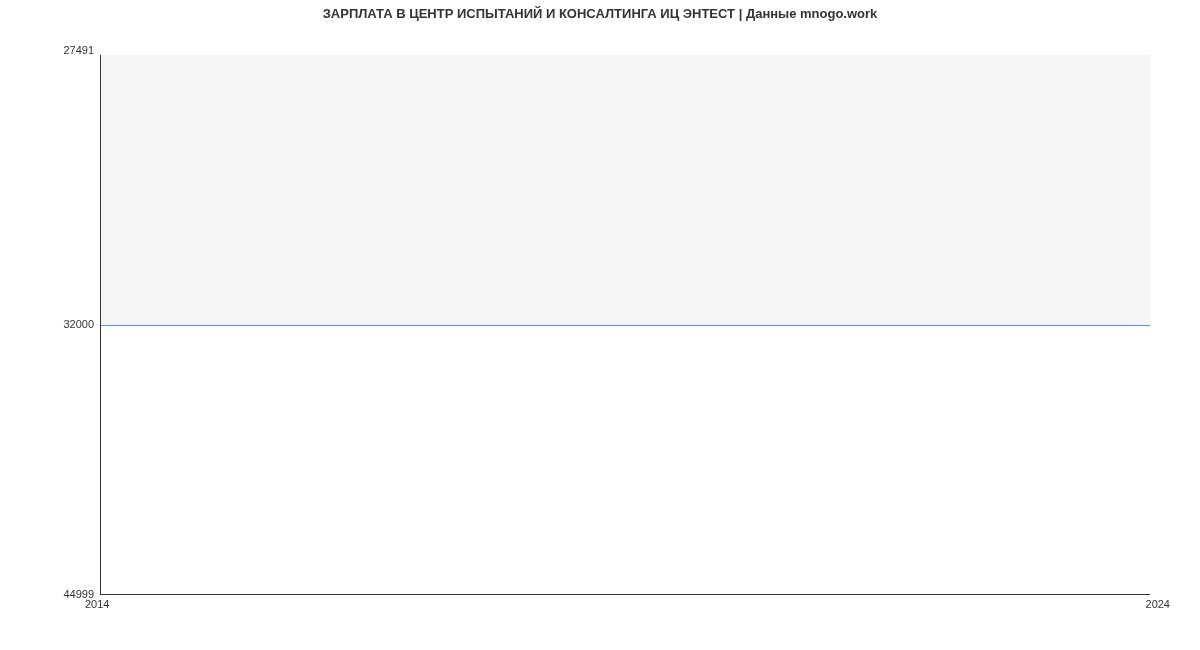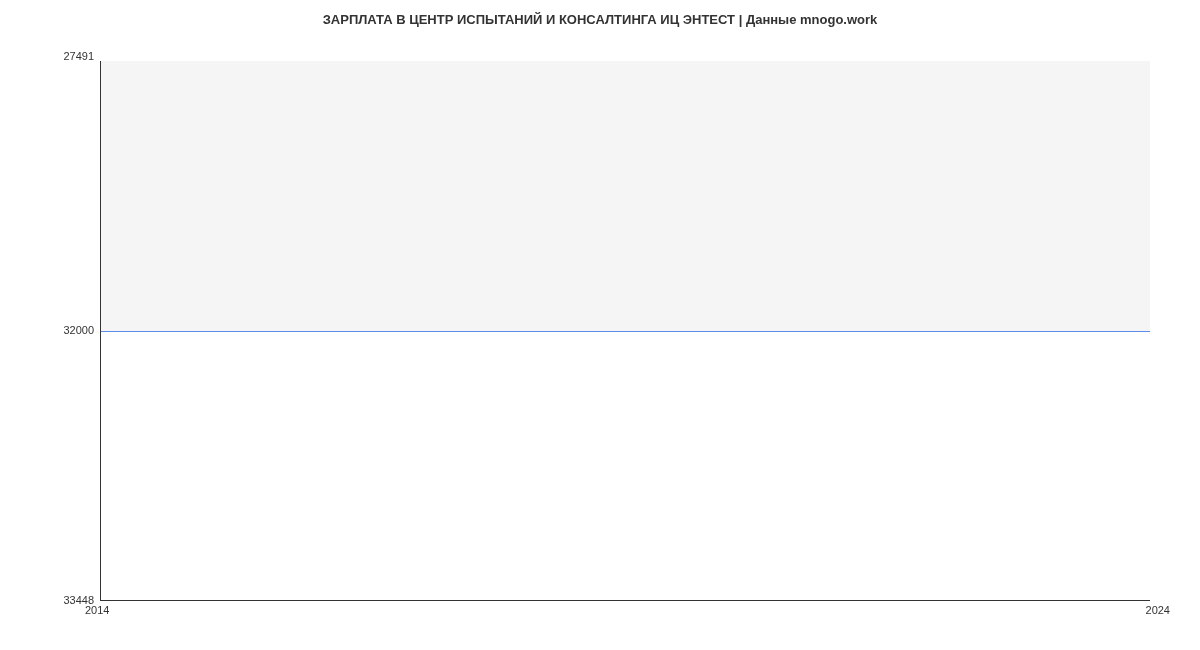--- a/index.html
+++ b/index.html
@@ -8,21 +8,20 @@
     width: 1200px;
     height: 650px;
     background: #ffffff;
     font-family: Verdana, Geneva, sans-serif;
     color: #333;
   }
   .wrap {
     position: relative;
     width: 1200px;
     height: 576px;
-    margin-top: 6px;
   }
   .title {
     position: absolute;
     top: 6px;
     left: 0;
     width: 1200px;
     text-align: center;
     font-size: 13px;
     font-weight: 600;
     color: #333;
@@ -81,18 +80,18 @@
 
   <div class="title">ЗАРПЛАТА В ЦЕНТР ИСПЫТАНИЙ И КОНСАЛТИНГА ИЦ ЭНТЕСТ | Данные mnogo.work</div>
 
   <div class="plot">
     <div class="below-mid"></div>
     <div class="data-line"></div>
   </div>
 
   <div class="ytick top">27491</div>
   <div class="ytick mid">32000</div>
-  <div class="ytick bottom">33448</div>
+  <div class="ytick bottom">44999</div>
 
   <div class="xtick left">2014</div>
   <div class="xtick right">2024</div>
 
 </div>
 
 </body></html>

